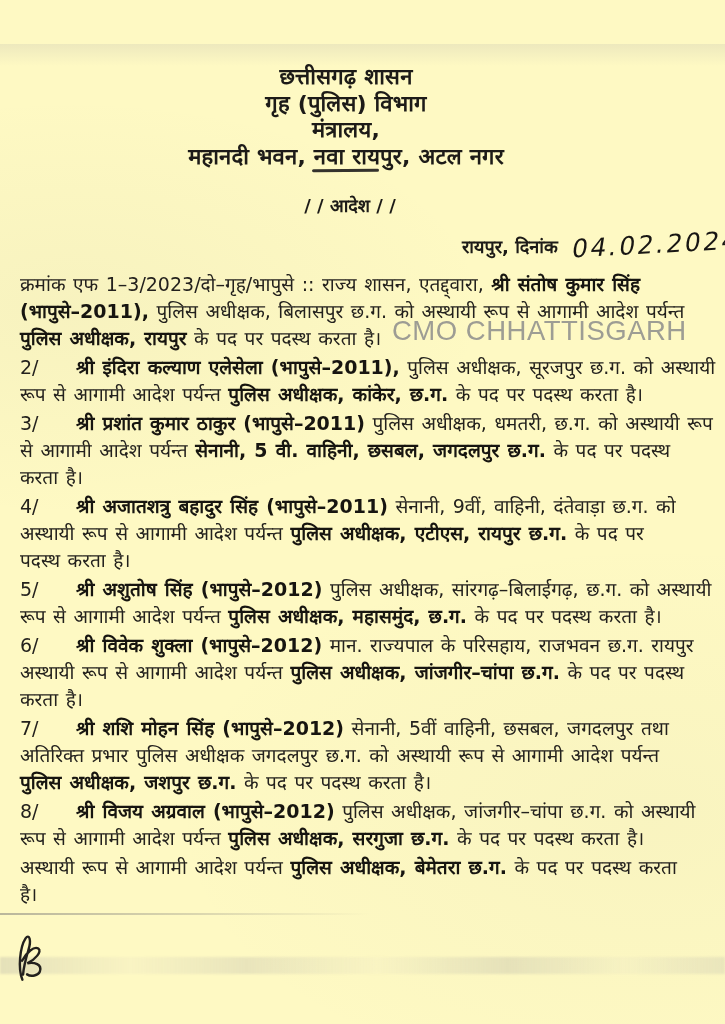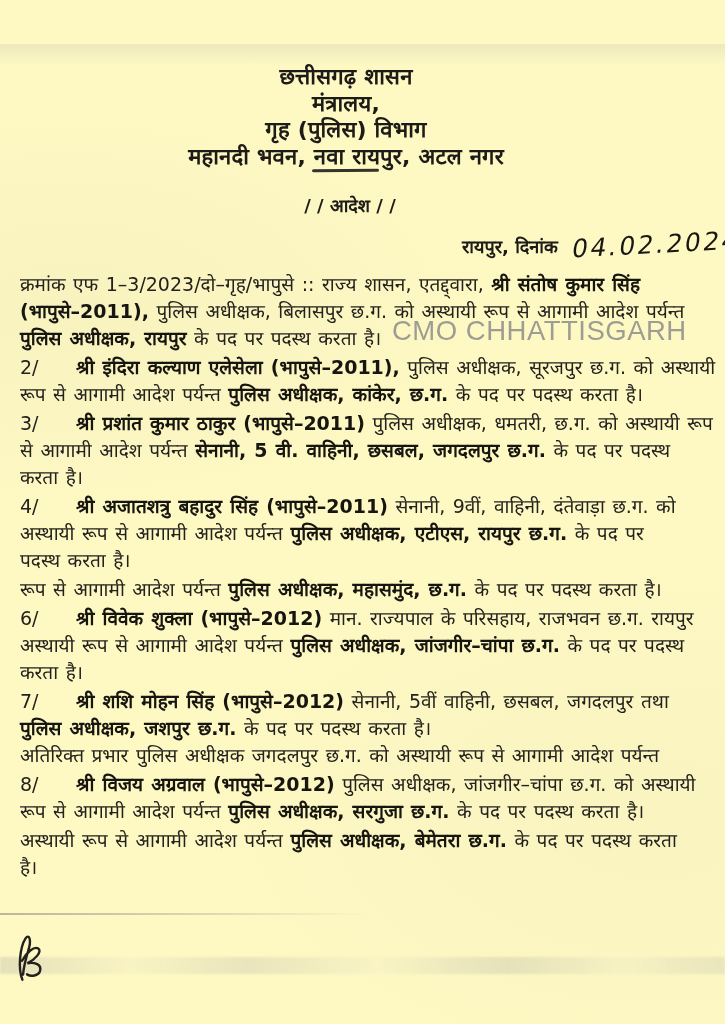--- a/index.html
+++ b/index.html
@@ -78,22 +78,22 @@
 </head>
 <body>
 
 <div class="page">
 
   <div class="band-top"></div>
   <div class="sheen"></div>
 
   <div class="letterhead">
     <div>छत्तीसगढ़ शासन</div>
+    <div>गृह (पुलिस) विभाग</div>
     <div>मंत्रालय,</div>
-    <div>गृह (पुलिस) विभाग</div>
     <div>महानदी भवन, नवा रायपुर, अटल नगर</div>
   </div>
 
   <div class="divider"></div>
 
   <div class="order-heading">/ / आदेश / /</div>
 
   <div class="dateline">
     <span class="printed">रायपुर, दिनांक</span>
     <span class="hand">04.02.2024</span>
@@ -115,31 +115,32 @@
         <div class="line"><span class="num">3/</span><span class="b">श्री प्रशांत कुमार ठाकुर (भापुसे–2011)</span><span> पुलिस अधीक्षक, धमतरी, छ.ग. को अस्थायी रूप</span></div>
         <div class="line"><span>से आगामी आदेश पर्यन्त </span><span class="b">सेनानी, 5 वी. वाहिनी, छसबल, जगदलपुर छ.ग.</span><span> के पद पर पदस्थ</span></div>
         <div class="line"><span>करता है।</span></div>
       </div>
       <div class="para">
         <div class="line"><span class="num">4/</span><span class="b">श्री अजातशत्रु बहादुर सिंह (भापुसे–2011)</span><span> सेनानी, 9वीं, वाहिनी, दंतेवाड़ा छ.ग. को</span></div>
         <div class="line"><span>अस्थायी रूप से आगामी आदेश पर्यन्त </span><span class="b">पुलिस अधीक्षक, एटीएस, रायपुर  छ.ग.</span><span> के पद पर</span></div>
         <div class="line"><span>पदस्थ करता है।</span></div>
       </div>
       <div class="para">
+        <div class="line"><span class="num">5/</span><span class="b">श्री अशुतोष सिंह (भापुसे–2012)</span><span> पुलिस अधीक्षक, सांरगढ़–बिलाईगढ़, छ.ग. को अस्थायी</span></div>
         <div class="line"><span>रूप से आगामी आदेश पर्यन्त </span><span class="b">पुलिस अधीक्षक, महासमुंद, छ.ग.</span><span> के पद पर पदस्थ करता है।</span></div>
       </div>
       <div class="para">
         <div class="line"><span class="num">6/</span><span class="b">श्री विवेक शुक्ला (भापुसे–2012)</span><span> मान. राज्यपाल के परिसहाय, राजभवन छ.ग. रायपुर</span></div>
         <div class="line"><span>अस्थायी रूप से आगामी आदेश पर्यन्त </span><span class="b">पुलिस अधीक्षक, जांजगीर–चांपा छ.ग.</span><span> के पद पर पदस्थ</span></div>
         <div class="line"><span>करता है।</span></div>
       </div>
       <div class="para">
         <div class="line"><span class="num">7/</span><span class="b">श्री शशि मोहन सिंह (भापुसे–2012)</span><span> सेनानी, 5वीं वाहिनी, छसबल, जगदलपुर तथा</span></div>
+        <div class="line"><span>अतिरिक्त प्रभार पुलिस अधीक्षक जगदलपुर छ.ग. को अस्थायी रूप से आगामी आदेश पर्यन्त</span></div>
         <div class="line"><span class="b">पुलिस अधीक्षक, जशपुर छ.ग.</span><span> के पद पर पदस्थ करता है।</span></div>
-        <div class="line"><span>अतिरिक्त प्रभार पुलिस अधीक्षक जगदलपुर छ.ग. को अस्थायी रूप से आगामी आदेश पर्यन्त</span></div>
       </div>
       <div class="para">
         <div class="line"><span class="num">8/</span><span class="b">श्री विजय अग्रवाल (भापुसे–2012)</span><span> पुलिस अधीक्षक, जांजगीर–चांपा छ.ग. को अस्थायी</span></div>
         <div class="line"><span>रूप से आगामी आदेश पर्यन्त </span><span class="b">पुलिस अधीक्षक, सरगुजा छ.ग.</span><span> के पद पर पदस्थ करता है।</span></div>
       </div>
       <div class="para">
         <div class="line"><span>अस्थायी रूप से आगामी आदेश पर्यन्त </span><span class="b">पुलिस अधीक्षक, बेमेतरा छ.ग.</span><span> के पद पर पदस्थ करता</span></div>
         <div class="line"><span>है।</span></div>
       </div>
     </div>

